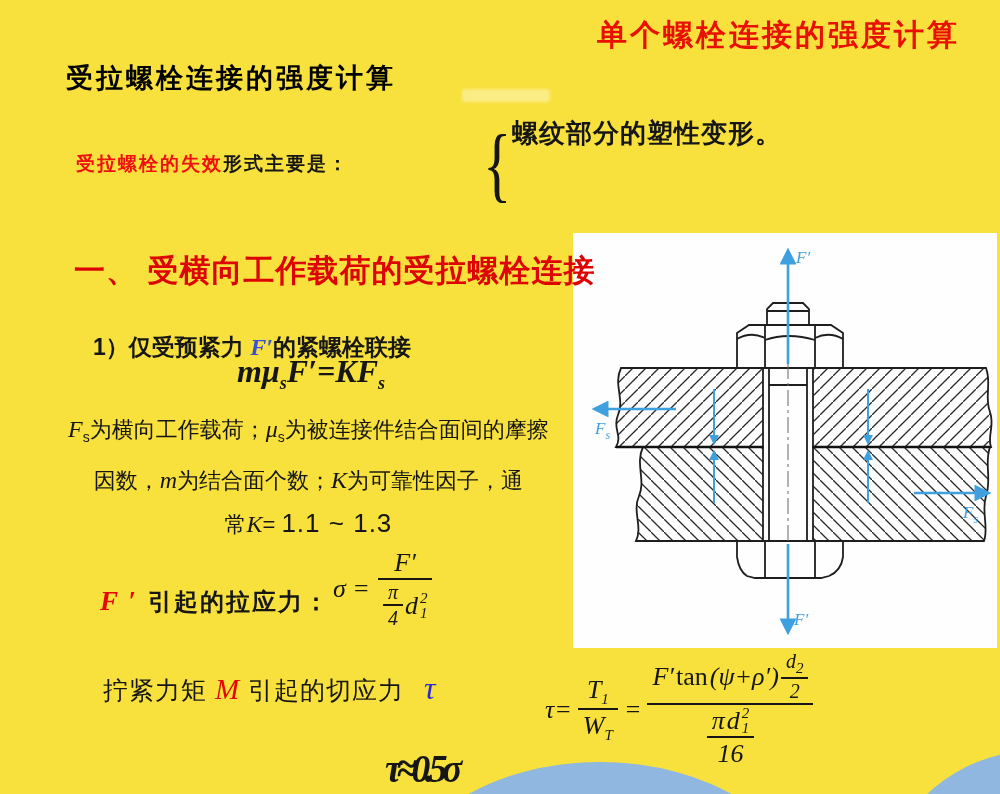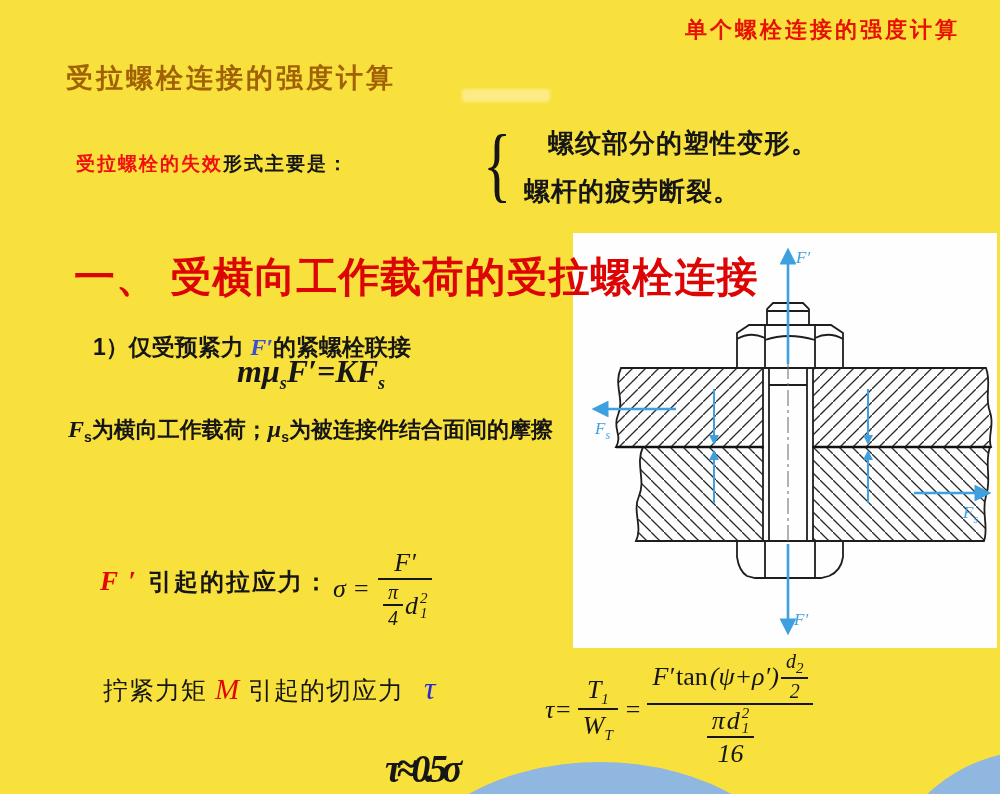--- a/index.html
+++ b/index.html
@@ -1,45 +1,45 @@
 <!DOCTYPE html>
 <html><head>
 <meta charset="utf-8">
 <style>
   html,body{margin:0;padding:0;}
   .slide{position:relative;width:1000px;height:794px;background:#F8E13C;overflow:hidden;
          font-family:"Liberation Sans","DejaVu Sans",sans-serif;color:#161616;}
   .abs{position:absolute;}
 
-  .corner-title{top:15px;right:40px;font-size:22px;font-weight:bold;color:#E81000;letter-spacing:3px;z-index:2;}
-  .page-title{top:60px;left:66px;font-size:27px;font-weight:bold;color:#a16207;letter-spacing:3px;z-index:2;}
+  .corner-title{top:15px;right:40px;font-size:30px;font-weight:bold;color:#E81000;letter-spacing:3px;z-index:2;}
+  .page-title{top:60px;left:66px;font-size:27px;font-weight:bold;color:#000000;letter-spacing:3px;z-index:2;}
   .watermark{top:89px;left:462px;width:88px;height:13px;background:rgba(255,255,255,0.38);
              border-radius:3px;filter:blur(1.5px);z-index:1;}
 
   .failure-lead{top:151px;left:76px;font-size:19px;font-weight:bold;letter-spacing:2px;z-index:2;font-family:Liberation Mono, monospace;}
   .failure-lead .red{color:#F01010;}
   .brace{top:124px;left:483px;font-size:82px;line-height:1.0;color:#161616;
          font-family:"Liberation Serif",serif;transform:scaleX(0.72);transform-origin:left top;z-index:2;}
-  .failure-item1{top:116px;left:548px;font-size:26px;font-weight:bold;letter-spacing:1px;z-index:2;margin-top:10px;}
+  .failure-item1{top:116px;left:512px;font-size:26px;font-weight:bold;letter-spacing:1px;z-index:2;}
   .failure-item2{top:174px;left:524px;font-size:26px;font-weight:bold;letter-spacing:1px;z-index:2;}
 
-  .section-heading{top:250px;left:74px;font-size:41px;font-weight:bold;color:#DD0404;letter-spacing:1px;z-index:3;}
+  .section-heading{top:250px;left:74px;font-size:31px;font-weight:bold;color:#DD0404;letter-spacing:1px;z-index:3;}
   .sub-heading{top:316px;left:93px;font-size:23px;font-weight:bold;z-index:2;margin-top:16px;}
   .sub-heading .fprime{color:#3A4FD8;font-family:"Liberation Serif",serif;font-style:italic;font-size:24px;}
 
   .eq1{top:353px;left:237px;font-size:32px;font-weight:bold;z-index:2;
        font-family:"Liberation Serif",serif;font-style:italic;}
   .eq1 sub{font-size:18px;}
 
-  .para{top:408px;left:68px;font-size:22px;font-weight:bold;line-height:43px;z-index:2;text-align:center;}
+  .para{top:408px;left:68px;font-size:22px;font-weight:normal;line-height:43px;z-index:2;text-align:center;}
   .para .iv{font-family:"Liberation Serif",serif;font-style:italic;font-size:24px;}
   .para sub{font-size:14px;}
   .para .numbig{font-size:26px;letter-spacing:1px;}
 
-  .tension-line{top:566px;left:100px;font-size:24px;font-weight:bold;letter-spacing:2px;z-index:2;}
+  .tension-line{top:586px;left:100px;font-size:24px;font-weight:bold;letter-spacing:2px;z-index:2;}
   .tension-line .red-f{color:#E20800;font-family:"Liberation Serif",serif;font-style:italic;
                        font-size:27px;margin-right:10px;font-weight:bold;}
 
   .sigma-eq{top:548px;left:333px;display:flex;align-items:center;gap:8px;z-index:2;
             font-family:"Liberation Serif",serif;font-style:italic;font-size:26px;}
 
   .torque-line{top:670px;left:103px;font-size:25px;font-weight:normal;letter-spacing:1px;z-index:2;}
   .torque-line .m-red{color:#E20800;font-family:"Liberation Serif",serif;font-style:italic;font-size:29px;}
   .torque-line .tau-blue{color:#2A2AD6;font-family:"Liberation Serif",serif;font-style:italic;
                          font-size:32px;margin-left:12px;}
@@ -148,34 +148,39 @@
 
   <div class="abs corner-title">单个螺栓连接的强度计算</div>
   <div class="abs page-title">受拉螺栓连接的强度计算</div>
   <div class="abs watermark"></div>
 
   <div class="abs failure-lead">
     <span class="red">受拉螺栓的失效</span><span>形式主要是：</span>
   </div>
   <div class="abs brace">{</div>
   <div class="abs failure-item1">螺纹部分的塑性变形。</div>
-  <div class="abs failure-item2">螺杆的疲劳断裂。</div>
 
   <div class="abs section-heading">一、 受横向工作载荷的受拉螺栓连接</div>
   <div class="abs sub-heading">
     <span>1）仅受预紧力 </span><span class="fprime">F′</span><span>的紧螺栓联接</span>
   </div>
 
   <div class="abs eq1">
     <span>mμ</span><sub>s</sub><span>F′=KF</span><sub>s</sub>
   </div>
 
   <div class="abs para">
     <div>
       <span class="iv">F</span><sub>s</sub><span>为横向工作载荷；</span><span class="iv">μ</span><sub>s</sub><span>为被连接件结合面间的摩擦</span>
+    </div>
+    <div>
+      <span>因数，</span><span class="iv">m</span><span>为结合面个数；</span><span class="iv">K</span><span>为可靠性因子，通</span>
+    </div>
+    <div>
+      <span>常</span><span class="iv">K</span><span>= </span><span class="numbig">1.1 ~ 1.3</span>
     </div>
   </div>
 
   <div class="abs tension-line">
     <span class="red-f">F ′</span><span>引起的拉应力：</span>
   </div>
 
   <div class="abs sigma-eq">
     <span>σ =</span>
     <span class="frac">

